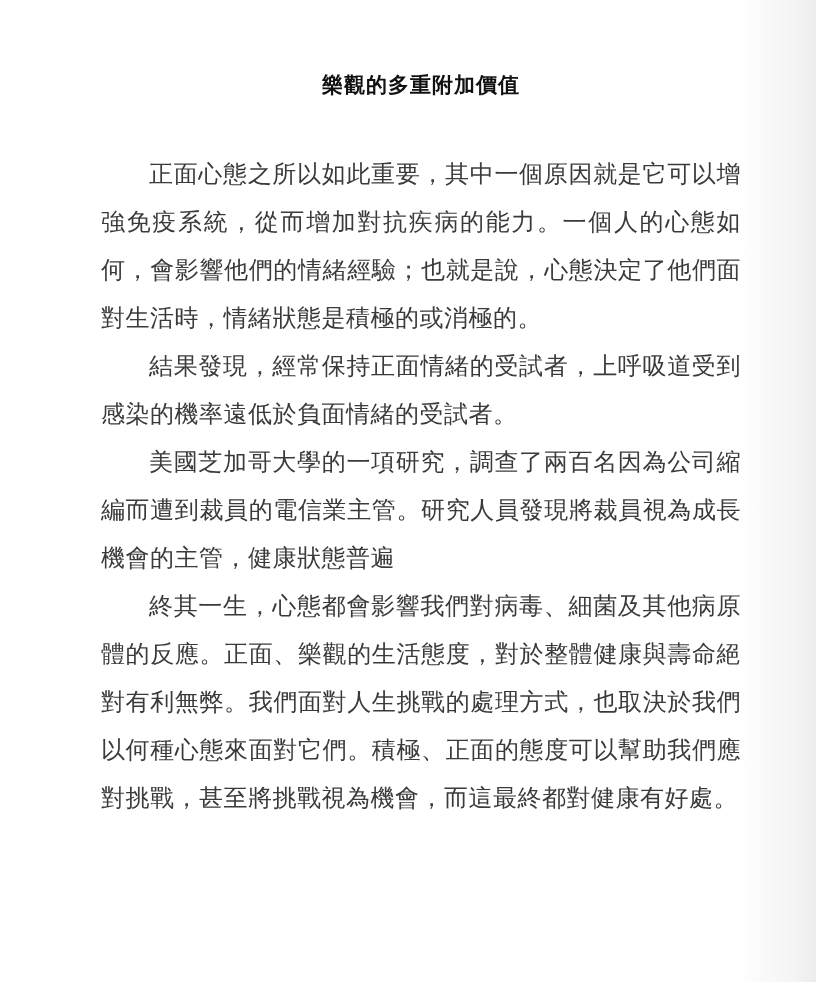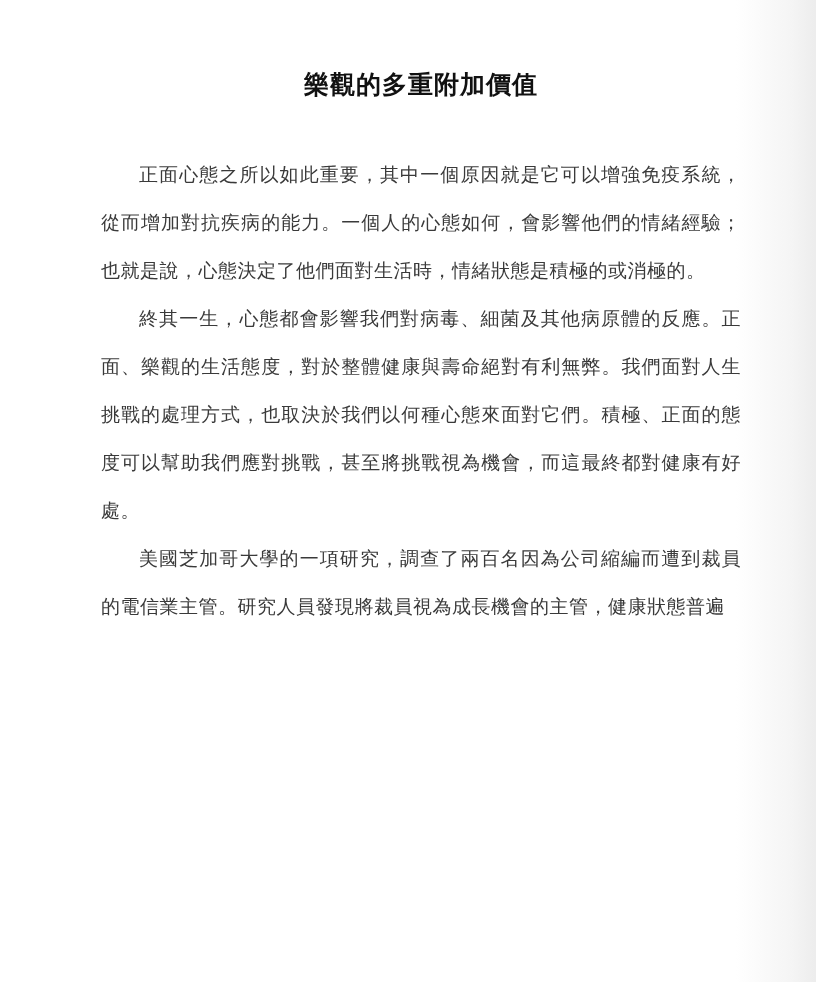--- a/index.html
+++ b/index.html
@@ -25,46 +25,47 @@
     }
     .article {
       position: absolute;
       left: 101px;
       top: 64px;
       width: 640px;
     }
     .title {
       margin: 0;
       text-align: center;
-      font-size: 25px;
+      font-size: 21px;
       font-weight: bold;
       color: #111111;
       letter-spacing: 1px;
       line-height: 42px;
       height: 42px;
     }
     .body-text {
       margin-top: 44px;
     }
     .para {
       margin: 0;
-      font-size: 19px;
+      font-size: 24px;
       line-height: 48px;
       color: #3a3a3a;
       text-indent: 2em;
       text-align: justify;
       text-justify: inter-character;
       letter-spacing: 0.5px;
     }
   </style>
 </head>
 <body>
 
 <div class="page-shade"></div>
 
 <div class="article">
   <h1 class="title">樂觀的多重附加價值</h1>
   <div class="body-text">
     <p class="para">正面心態之所以如此重要，其中一個原因就是它可以增強免疫系統，從而增加對抗疾病的能力。一個人的心態如何，會影響他們的情緒經驗；也就是說，心態決定了他們面對生活時，情緒狀態是積極的或消極的。</p>
+    <p class="para">結果發現，經常保持正面情緒的受試者，上呼吸道受到感染的機率遠低於負面情緒的受試者。</p>
+    <p class="para">美國芝加哥大學的一項研究，調查了兩百名因為公司縮編而遭到裁員的電信業主管。研究人員發現將裁員視為成長機會的主管，健康狀態普遍</p>
     <p class="para">終其一生，心態都會影響我們對病毒、細菌及其他病原體的反應。正面、樂觀的生活態度，對於整體健康與壽命絕對有利無弊。我們面對人生挑戰的處理方式，也取決於我們以何種心態來面對它們。積極、正面的態度可以幫助我們應對挑戰，甚至將挑戰視為機會，而這最終都對健康有好處。</p>
-    <p class="para">美國芝加哥大學的一項研究，調查了兩百名因為公司縮編而遭到裁員的電信業主管。研究人員發現將裁員視為成長機會的主管，健康狀態普遍</p>
   </div>
 </div>
 
 </body></html>

